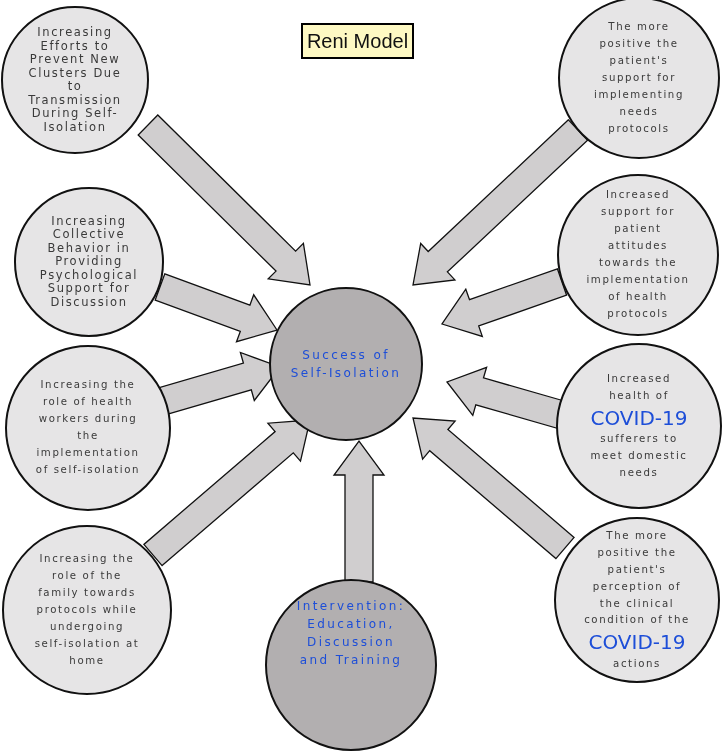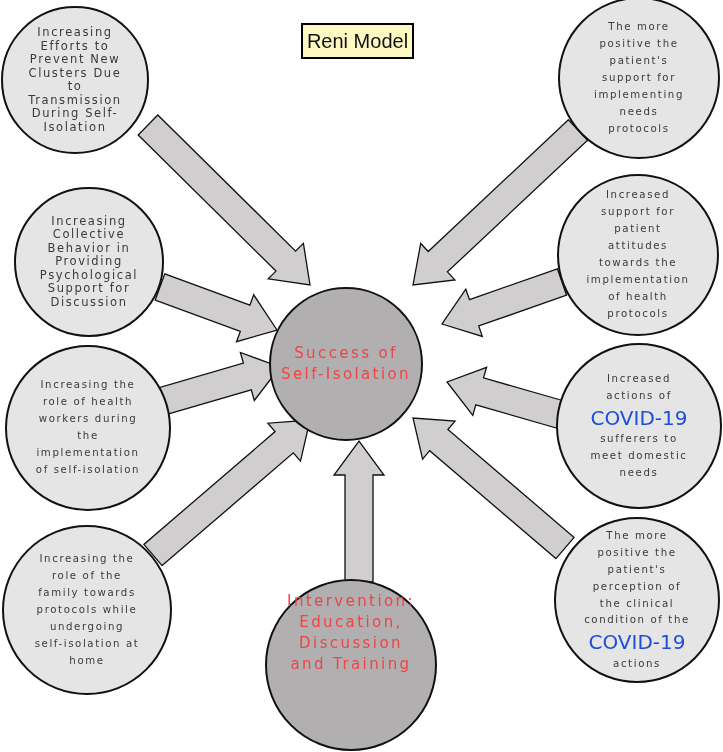--- a/index.html
+++ b/index.html
@@ -4,21 +4,21 @@
 <style>
   html, body { margin:0; padding:0; background:#ffffff; }
   body { width:723px; height:752px; position:relative; overflow:hidden; font-family:"Liberation Sans", sans-serif; }
   #diagram { position:absolute; left:0; top:0; width:723px; height:752px; }
   .title-box { position:absolute; left:301px; top:23px; width:113px; height:36px; border:2px solid #000; box-sizing:border-box; display:flex; align-items:center; justify-content:center; font-size:20px; color:#111; background:#fef9c3; }
   .bubble-text { position:absolute; display:flex; flex-direction:column; align-items:center; justify-content:center; text-align:right; color:#3a3a3a; font-family:"DejaVu Sans", sans-serif; letter-spacing:1.6px; }
   .bubble-text .ln { white-space:nowrap; line-height:1; }
   .small { font-size:10.2px; }
   .small .ln { margin:3.4px 0; }
   .caps .ln { font-size:11.5px; margin:1px 0; }
-  .center-text { font-size:15px; letter-spacing:2.4px; color:#ef4444; }
+  .center-text { font-size:12px; letter-spacing:2.4px; color:#1d4ed8; }
   .center-text .ln { margin:3px 0; }
   .covid { font-size:20px !important; letter-spacing:0 !important; color:#1d4ed8; }
 </style>
 </head>
 <body>
 
 <svg id="diagram" width="723" height="752" viewBox="0 0 723 752" xmlns="http://www.w3.org/2000/svg">
   <g id="arrows">
       <path d="M138.2,135.0 L276.0,271.1 L268.2,278.9 L310.0,285.0 L303.4,243.3 L295.6,251.1 L157.8,115.0 Z" fill="#d0cecf" stroke="#111111" stroke-width="1.3" stroke-linejoin="miter"></path>
       <path d="M155.2,300.1 L240.3,331.4 L236.5,341.7 L277.0,330.0 L253.7,294.8 L249.9,305.1 L164.8,273.9 Z" fill="#d0cecf" stroke="#111111" stroke-width="1.3" stroke-linejoin="miter"></path>
@@ -97,21 +97,21 @@
       <div class="ln">support for</div>
       <div class="ln">patient</div>
       <div class="ln">attitudes</div>
       <div class="ln">towards the</div>
       <div class="ln">implementation</div>
       <div class="ln">of health</div>
       <div class="ln">protocols</div>
     </div>
     <div class="bubble-text small" style="left: 567.25px; top: 354.25px; width: 143.5px; height: 143.5px;">
       <div class="ln">Increased</div>
-      <div class="ln">actions of</div>
+      <div class="ln">health of</div>
       <div class="ln covid">COVID-19</div>
       <div class="ln">sufferers to</div>
       <div class="ln">meet domestic</div>
       <div class="ln">needs</div>
     </div>
     <div class="bubble-text small" style="left: 565.25px; top: 528.25px; width: 143.5px; height: 143.5px;">
       <div class="ln">The more</div>
       <div class="ln">positive the</div>
       <div class="ln">patient's</div>
       <div class="ln">perception of</div>

